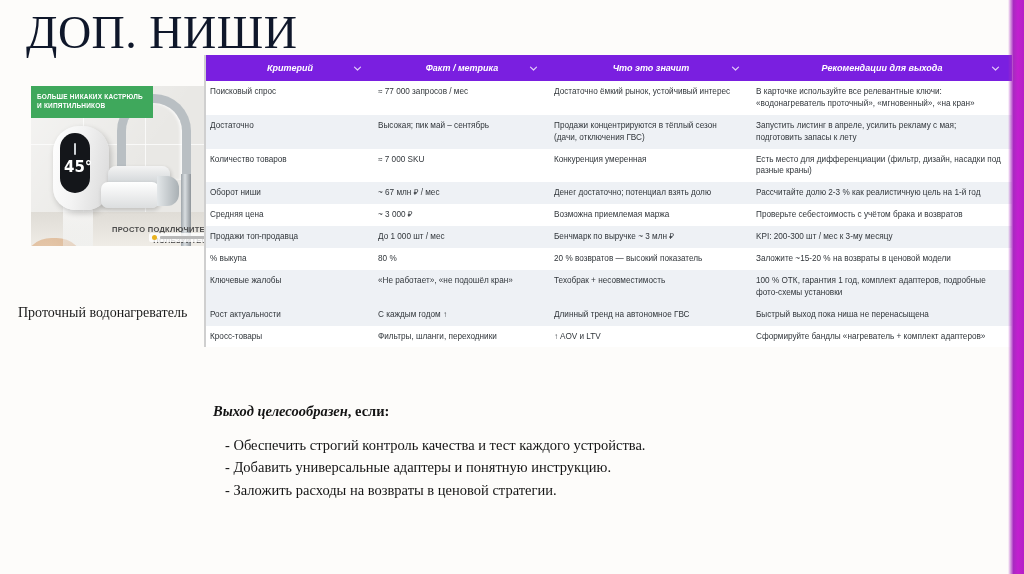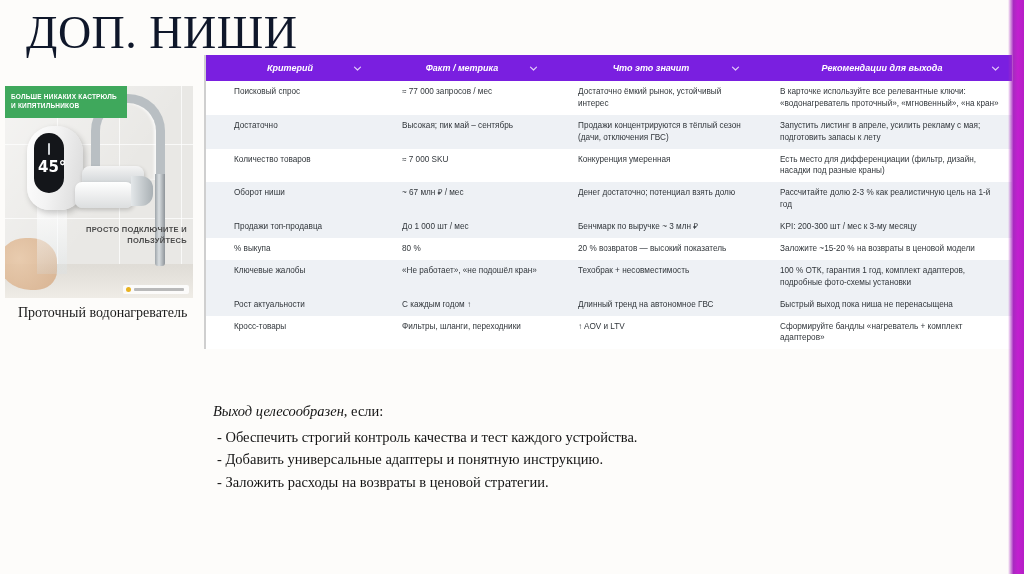--- a/index.html
+++ b/index.html
@@ -24,22 +24,22 @@
     font-size: 46px;
     font-weight: 400;
     color: #0f172a;
     letter-spacing: 0.5px;
     white-space: nowrap;
   }
 
   
   #product-figure {
     position: absolute;
-    left: 5px; top: 86px;
-    width: 188px; height: 212px;
+    left: 31px; top: 86px;
+    width: 188px; height: 160px;
   }
   #product-image {
     position: absolute; inset: 0;
     background: #efeeec;
     overflow: hidden;
   }
   
   #tile-wall {
     position: absolute; inset: 0;
     background:
@@ -248,21 +248,21 @@
   .th-label { flex: 0 0 auto; }
   .chev {
     position: absolute;
     right: 2px;
     width: 9px; height: 9px;
     display: inline-block;
   }
   .chev svg { display:block; }
 
   #niche-table tbody td {
-    padding: 5px 10px 5px 28px;
+    padding: 5px 10px 5px 4px;
     color: #31363b;
     vertical-align: top;
     line-height: 1.45;
     font-size: 8.2px;
   }
   #niche-table tbody tr.odd td { background: #ffffff; }
   #niche-table tbody tr.even td { background: #eef1f5; }
 
   .col-criterion { width: 168px; }
   .col-fact      { width: 176px; }
@@ -284,23 +284,23 @@
   
   #conclusion {
     position: absolute;
     left: 213px; top: 400px;
     width: 560px;
     font-family: "Liberation Serif", serif;
     font-size: 14.5px;
     color: #141414;
     line-height: 1.53;
   }
-  #conclusion .lead { font-style: italic; }
+  #conclusion .lead { font-style: italic; font-weight: bold; }
   #conclusion .lead .plain { font-style: normal; }
-  #conclusion ul { list-style:none; margin:4px; padding:0; }
+  #conclusion ul { list-style:none; margin:12px; padding:0; }
   #conclusion li { white-space: nowrap; }
 </style>
 </head>
 <body>
 
 <div id="slide">
 
   <div id="page-title">ДОП. НИШИ</div>
 
   <div id="product-figure">
@@ -398,20 +398,26 @@
             <td>≈ 7 000 SKU</td>
             <td>Конкуренция умеренная</td>
             <td>Есть место для дифференциации (фильтр, дизайн, насадки под разные краны)</td>
           </tr>
           <tr class="even">
             <td>Оборот ниши</td>
             <td>~ 67 млн ₽ / мес</td>
             <td>Денег достаточно; потенциал взять долю</td>
             <td>Рассчитайте долю 2-3 % как реалистичную цель на 1-й год</td>
           </tr>
+          <tr class="odd">
+            <td>Средняя цена</td>
+            <td>~ 3 000 ₽</td>
+            <td>Возможна приемлемая маржа</td>
+            <td>Проверьте себестоимость с учётом брака и возвратов</td>
+          </tr>
           <tr class="even">
             <td>Продажи топ-продавца</td>
             <td>До 1 000 шт / мес</td>
             <td>Бенчмарк по выручке ~ 3 млн ₽</td>
             <td>KPI: 200-300 шт / мес к 3-му месяцу</td>
           </tr>
           <tr class="odd">
             <td>% выкупа</td>
             <td>80 %</td>
             <td>20 % возвратов — высокий показатель</td>

